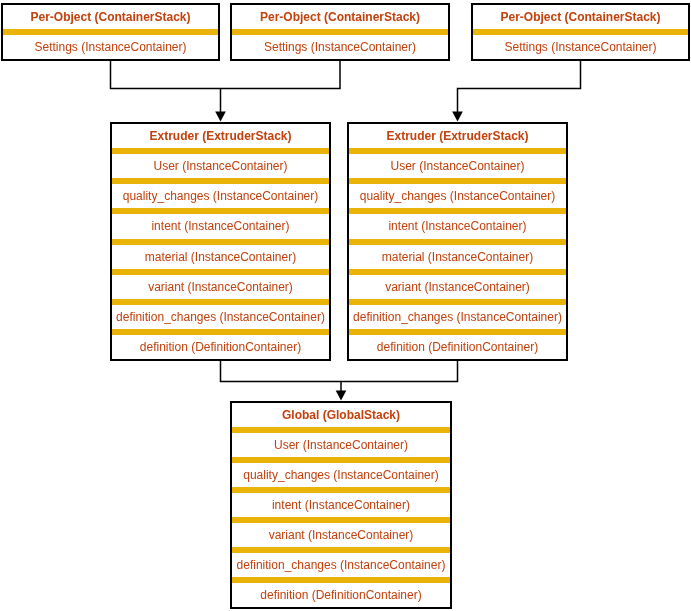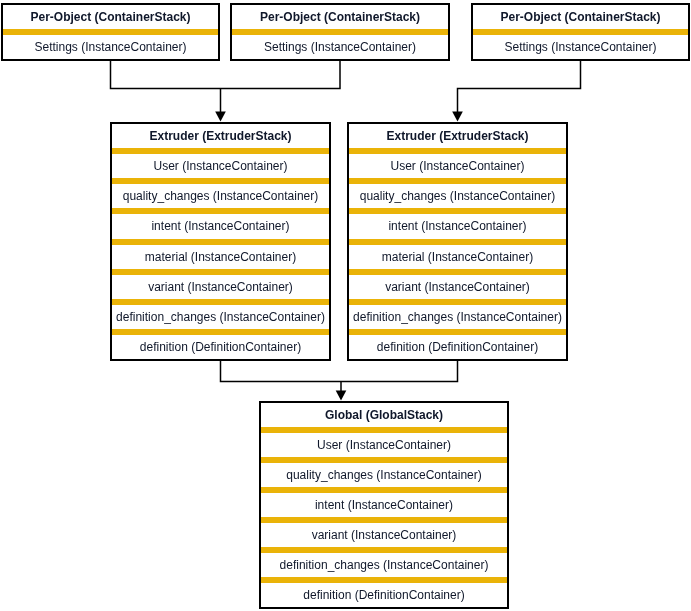--- a/index.html
+++ b/index.html
@@ -24,34 +24,34 @@
     display: flex;
     flex-direction: column;
   }
   .cell {
     flex: 1 1 0;
     display: flex;
     align-items: center;
     justify-content: center;
     font-size: 12px;
     line-height: 1;
-    color: #0f172a;
+    color: #c2410c;
     white-space: nowrap;
     overflow: hidden;
   }
   .cell.hdr { font-weight: bold; }
   .cell + .cell { border-top: 6px solid #eab308; }
 
   
   #per-object-1 { left: 1px;   top: 3px;   width: 219px; height: 58px; }
   #per-object-2 { left: 230px; top: 3px;   width: 220px; height: 58px; }
   #per-object-3 { left: 471px; top: 3px;   width: 219px; height: 58px; }
   #extruder-1   { left: 110px; top: 122px; width: 221px; height: 239px; }
   #extruder-2   { left: 347px; top: 122px; width: 221px; height: 239px; }
-  #global-box   { left: 230px; top: 401px; width: 250px; height: 208px; margin-left: 29px; }
+  #global-box   { left: 230px; top: 401px; width: 222px; height: 208px; }
 </style>
 </head>
 <body>
 
 <div class="canvas">
 
   <svg class="connectors" viewBox="0 0 691 611" xmlns="http://www.w3.org/2000/svg">
 
     <path d="M110.5 61 L110.5 88.5 L340 88.5 L340 61" fill="none" stroke="#000000" stroke-width="1.5"></path>
     <path d="M220.5 88.5 L220.5 112" fill="none" stroke="#000000" stroke-width="1.5"></path>

